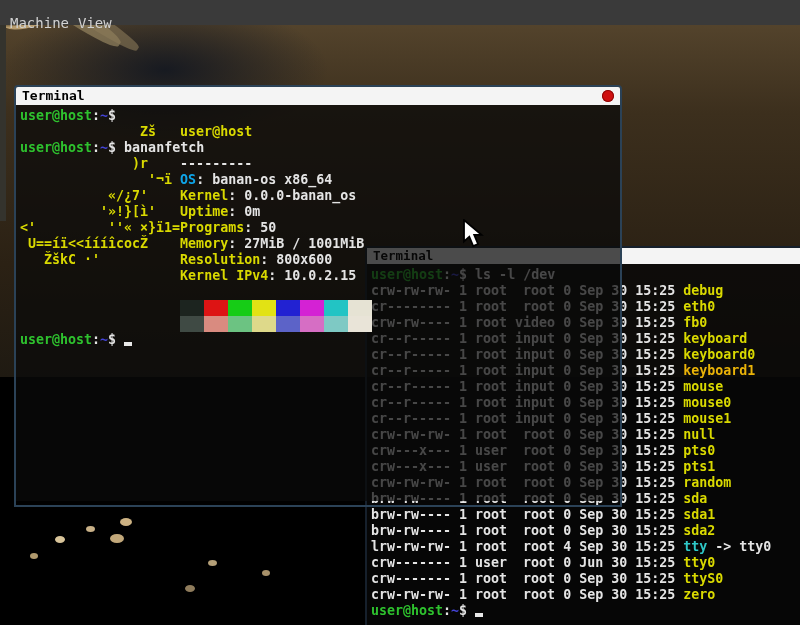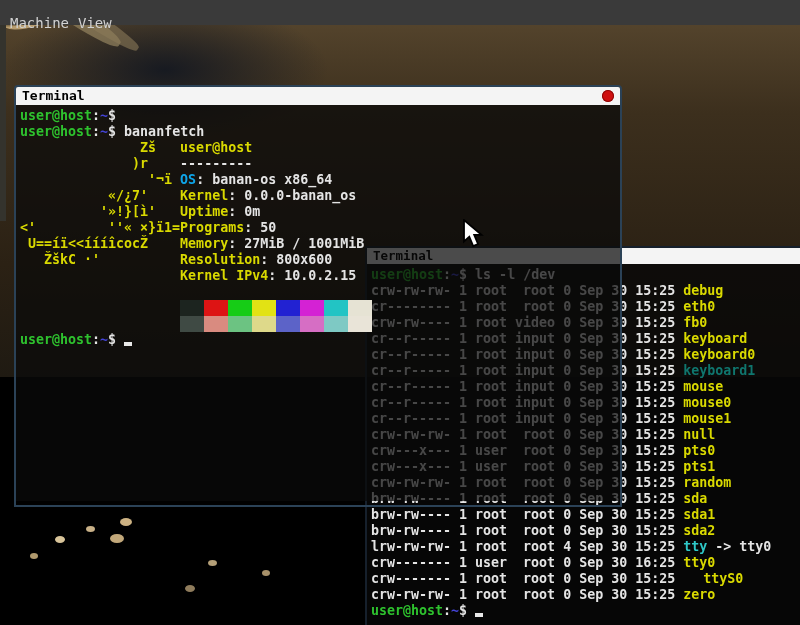--- a/index.html
+++ b/index.html
@@ -93,48 +93,48 @@
   <div class="titlebar">
     <span>Terminal</span>
   </div>
   <div class="tcontent" id="term2-content">
       <pre class="tline"><span style="color: rgb(46, 194, 46);">user@host</span><span style="color: rgb(228, 228, 228);">:</span><span style="color: rgb(67, 67, 214);">~</span><span style="color: rgb(228, 228, 228);">$ ls -l /dev</span></pre>
       <pre class="tline"><span style="color: rgb(228, 228, 228);">crw-rw-rw- 1 root  root 0 Sep 30 15:25 </span><span style="color: rgb(217, 217, 0);">debug</span></pre>
       <pre class="tline"><span style="color: rgb(228, 228, 228);">cr-------- 1 root  root 0 Sep 30 15:25 </span><span style="color: rgb(217, 217, 0);">eth0</span></pre>
       <pre class="tline"><span style="color: rgb(228, 228, 228);">crw-rw---- 1 root video 0 Sep 30 15:25 </span><span style="color: rgb(217, 217, 0); margin-top: 16px;">fb0</span></pre>
       <pre class="tline"><span style="color: rgb(228, 228, 228);">cr--r----- 1 root input 0 Sep 30 15:25 </span><span style="color: rgb(217, 217, 0);">keyboard</span></pre>
       <pre class="tline"><span style="color: rgb(228, 228, 228);">cr--r----- 1 root input 0 Sep 30 15:25 </span><span style="color: rgb(217, 217, 0);">keyboard0</span></pre>
-      <pre class="tline"><span style="color: rgb(228, 228, 228);">cr--r----- 1 root input 0 Sep 30 15:25 </span><span style="color: #0f766e;">keyboard1</span></pre>
+      <pre class="tline"><span style="color: rgb(228, 228, 228);">cr--r----- 1 root input 0 Sep 30 15:25 </span><span style="color: #eab308;">keyboard1</span></pre>
       <pre class="tline"><span style="color: rgb(228, 228, 228);">cr--r----- 1 root input 0 Sep 30 15:25 </span><span style="color: rgb(217, 217, 0);">mouse</span></pre>
       <pre class="tline"><span style="color: rgb(228, 228, 228);">cr--r----- 1 root input 0 Sep 30 15:25 </span><span style="color: rgb(217, 217, 0);">mouse0</span></pre>
       <pre class="tline"><span style="color: rgb(228, 228, 228);">cr--r----- 1 root input 0 Sep 30 15:25 </span><span style="color: rgb(217, 217, 0);">mouse1</span></pre>
       <pre class="tline"><span style="color: rgb(228, 228, 228);">crw-rw-rw- 1 root  root 0 Sep 30 15:25 </span><span style="color: rgb(217, 217, 0);">null</span></pre>
       <pre class="tline"><span style="color: rgb(228, 228, 228);">crw---x--- 1 user  root 0 Sep 30 15:25 </span><span style="color: rgb(217, 217, 0);">pts0</span></pre>
       <pre class="tline"><span style="color: rgb(228, 228, 228);">crw---x--- 1 user  root 0 Sep 30 15:25 </span><span style="color: rgb(217, 217, 0);">pts1</span></pre>
       <pre class="tline"><span style="color: rgb(228, 228, 228);">crw-rw-rw- 1 root  root 0 Sep 30 15:25 </span><span style="color: rgb(217, 217, 0);">random</span></pre>
       <pre class="tline"><span style="color: rgb(228, 228, 228);">brw-rw---- 1 root  root 0 Sep 30 15:25 </span><span style="color: rgb(217, 217, 0);">sda</span></pre>
       <pre class="tline"><span style="color: rgb(228, 228, 228);">brw-rw---- 1 root  root 0 Sep 30 15:25 </span><span style="color: rgb(217, 217, 0);">sda1</span></pre>
       <pre class="tline"><span style="color: rgb(228, 228, 228);">brw-rw---- 1 root  root 0 Sep 30 15:25 </span><span style="color: rgb(217, 217, 0);">sda2</span></pre>
       <pre class="tline"><span style="color: rgb(228, 228, 228);">lrw-rw-rw- 1 root  root 4 Sep 30 15:25 </span><span style="color: rgb(47, 200, 200);">tty</span><span style="color: rgb(228, 228, 228);"> -&gt; tty0</span></pre>
-      <pre class="tline"><span style="color: rgb(228, 228, 228);">crw------- 1 user  root 0 Sep 30 16:25 </span><span style="color: rgb(217, 217, 0);">tty0</span></pre>
-      <pre class="tline"><span style="color: rgb(228, 228, 228);">crw------- 1 root  root 0 Sep 30 15:25 </span><span style="color: rgb(217, 217, 0); margin-left: 20px;">ttyS0</span></pre>
+      <pre class="tline"><span style="color: rgb(228, 228, 228);">crw------- 1 user  root 0 Jun 30 15:25 </span><span style="color: rgb(217, 217, 0);">tty0</span></pre>
+      <pre class="tline"><span style="color: rgb(228, 228, 228);">crw------- 1 root  root 0 Sep 30 15:25 </span><span style="color: rgb(217, 217, 0);">ttyS0</span></pre>
       <pre class="tline"><span style="color: rgb(228, 228, 228);">crw-rw-rw- 1 root  root 0 Sep 30 15:25 </span><span style="color: rgb(217, 217, 0);">zero</span></pre>
       <pre class="tline"><span style="color: rgb(46, 194, 46);">user@host</span><span style="color: rgb(228, 228, 228);">:</span><span style="color: rgb(67, 67, 214);">~</span><span style="color: rgb(228, 228, 228);">$ </span><span class="cursor"></span></pre>
     </div>
 </div>
 
 <div class="window term1">
   <div class="titlebar">
     <span>Terminal</span>
     <span class="closebtn"></span>
   </div>
   <div class="tcontent" id="term1-content">
       <pre class="tline"><span style="color: rgb(46, 194, 46);">user@host</span><span style="color: rgb(228, 228, 228);">:</span><span style="color: rgb(67, 67, 214);">~</span><span style="color: rgb(228, 228, 228);">$</span></pre>
+      <pre class="tline"><span style="color: rgb(217, 217, 0);">               Zš   user@host</span></pre>
       <pre class="tline"><span style="color: rgb(46, 194, 46);">user@host</span><span style="color: rgb(228, 228, 228);">:</span><span style="color: rgb(67, 67, 214);">~</span><span style="color: rgb(228, 228, 228);">$ bananfetch</span></pre>
-      <pre class="tline"><span style="color: rgb(217, 217, 0);">               Zš   user@host</span></pre>
       <pre class="tline"><span style="color: rgb(217, 217, 0);">              )r    </span><span style="color: rgb(228, 228, 228);">---------</span></pre>
       <pre class="tline"><span style="color: rgb(217, 217, 0);">                '¬ï </span><span style="color: #0ea5e9;">OS</span><span style="color: rgb(228, 228, 228);">: banan-os x86_64</span></pre>
       <pre class="tline"><span style="color: rgb(217, 217, 0);">           «/¿7'    </span><span style="color: rgb(217, 217, 0);">Kernel</span><span style="color: rgb(228, 228, 228);">: 0.0.0-banan_os</span></pre>
       <pre class="tline"><span style="color: rgb(217, 217, 0);">          '»!}[ì'   </span><span style="color: rgb(217, 217, 0);">Uptime</span><span style="color: rgb(228, 228, 228);">: 0m</span></pre>
       <pre class="tline"><span style="color: rgb(217, 217, 0);">&lt;'         ''« ×}ï1=</span><span style="color: rgb(217, 217, 0);">Programs</span><span style="color: rgb(228, 228, 228);">: 50</span></pre>
       <pre class="tline"><span style="color: rgb(217, 217, 0);"> U==íï&lt;&lt;íííîcocŽ    </span><span style="color: rgb(217, 217, 0);">Memory</span><span style="color: rgb(228, 228, 228);">: 27MiB / 1001MiB</span></pre>
       <pre class="tline"><span style="color: rgb(217, 217, 0);">   ŽškC ·'          </span><span style="color: rgb(217, 217, 0);">Resolution</span><span style="color: rgb(228, 228, 228);">: 800x600</span></pre>
       <pre class="tline"><span style="color: rgb(228, 228, 228);">                    </span><span style="color: rgb(217, 217, 0);">Kernel IPv4</span><span style="color: rgb(228, 228, 228);">: 10.0.2.15</span></pre>
       <pre class="tline"><span style="color: rgb(228, 228, 228);"></span></pre>
       <pre class="tline"><span>                    </span><span class="swatch" style="background: rgb(28, 36, 31);"></span><span class="swatch" style="background: rgb(221, 20, 20);"></span><span class="swatch" style="background: rgb(22, 204, 22);"></span><span class="swatch" style="background: rgb(226, 226, 20);"></span><span class="swatch" style="background: rgb(34, 34, 210);"></span><span class="swatch" style="background: rgb(212, 34, 212);"></span><span class="swatch" style="background: rgb(34, 196, 196);"></span><span class="swatch" style="background: rgb(230, 227, 212);"></span></pre>

